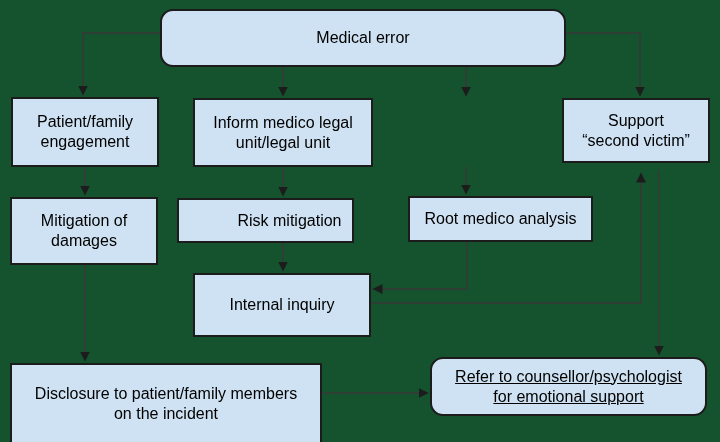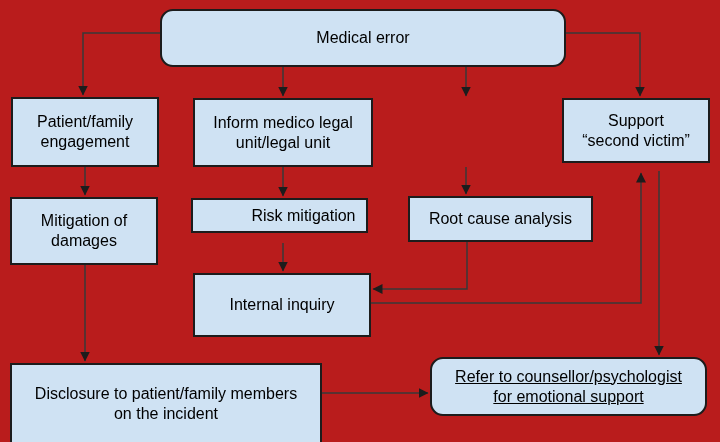--- a/index.html
+++ b/index.html
@@ -1,20 +1,20 @@
 <!DOCTYPE html>
 <html><head>
 <meta charset="utf-8">
 <style>
   html, body { margin: 0; padding: 0; background: #ffffff; }
   .canvas {
     position: relative;
     width: 720px;
     height: 442px;
-    background: #b91c1c;
+    background: #14532d;
     font-family: "Liberation Sans", sans-serif;
     overflow: hidden;
   }
   .connectors {
     position: absolute;
     left: 0; top: 0;
     width: 720px; height: 442px;
   }
   .node {
     position: absolute;
@@ -32,21 +32,21 @@
   }
   .rounded { border-radius: 13px; }
 
   
   .n-medical-error      { left: 160px; top: 9px;   width: 406px; height: 58px; }
   .n-patient-family     { left: 11px;  top: 97px;  width: 148px; height: 70px; }
   .n-inform-legal       { left: 193px; top: 98px;  width: 180px; height: 69px; }
   .n-incident-reporting { left: 403px; top: 98px;  width: 127px; height: 69px; }
   .n-support-victim     { left: 562px; top: 98px;  width: 148px; height: 65px; }
   .n-mitigation-damages { left: 10px;  top: 197px; width: 148px; height: 68px; }
-  .n-risk-mitigation    { left: 191px; top: 198px; width: 177px; height: 35px; padding-left: 48px; }
+  .n-risk-mitigation    { left: 177px; top: 198px; width: 177px; height: 45px; padding-left: 48px; }
   .n-root-cause         { left: 408px; top: 196px; width: 185px; height: 46px; }
   .n-internal-inquiry   { left: 193px; top: 273px; width: 178px; height: 64px; }
   .n-disclosure         { left: 10px;  top: 363px; width: 312px; height: 82px; }
   .n-refer-counsellor   { left: 430px; top: 357px; width: 277px; height: 59px; text-decoration: underline; }
 </style>
 </head>
 <body>
 
 <div class="canvas">
 
@@ -83,21 +83,21 @@
 
 
   <div class="node n-support-victim">Support
 “second victim”</div>
 
   <div class="node n-mitigation-damages">Mitigation of
 damages</div>
 
   <div class="node n-risk-mitigation">Risk mitigation</div>
 
-  <div class="node n-root-cause">Root cause analysis</div>
+  <div class="node n-root-cause">Root medico analysis</div>
 
   <div class="node n-internal-inquiry">Internal inquiry</div>
 
   <div class="node n-disclosure">Disclosure to patient/family members
 on the incident</div>
 
   <div class="node rounded n-refer-counsellor">Refer to counsellor/psychologist
 for emotional support</div>
 
 </div>

